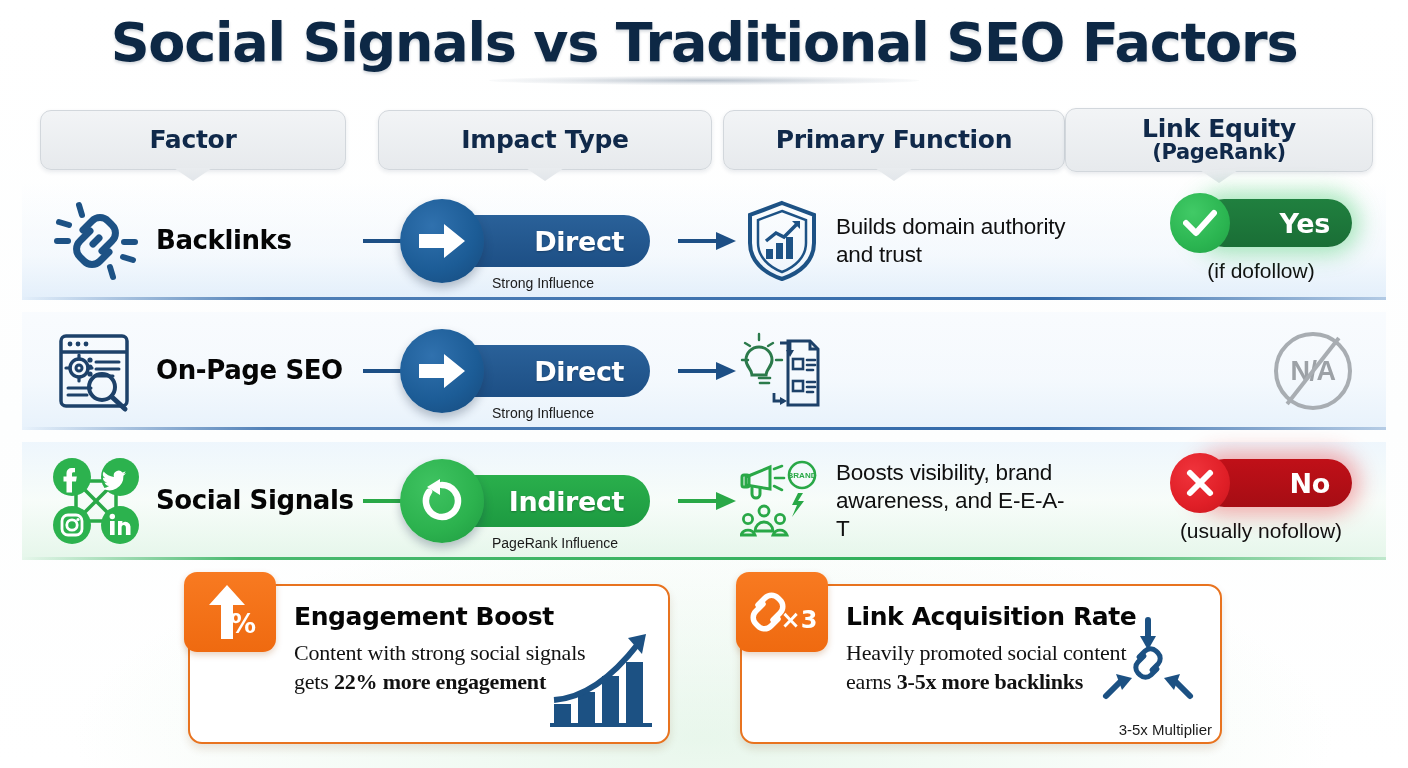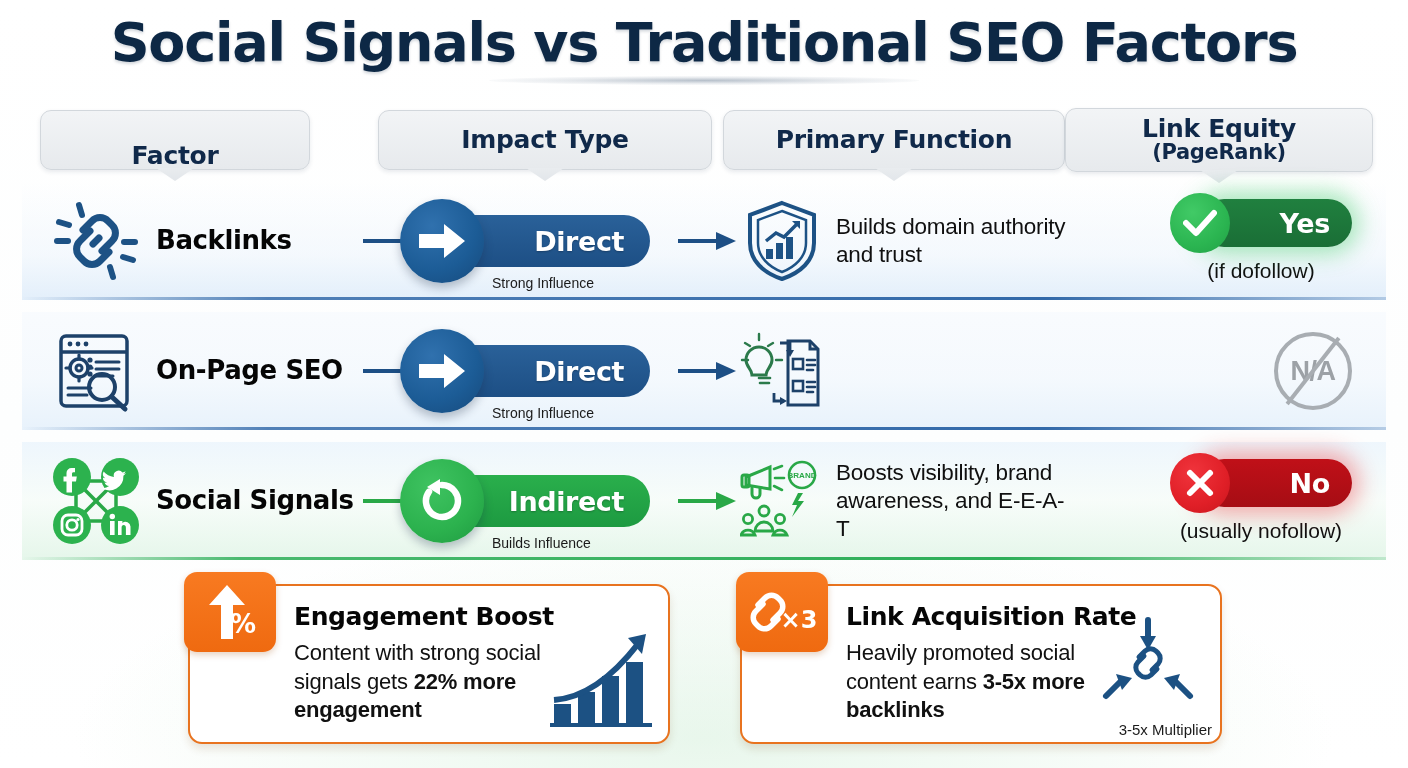--- a/index.html
+++ b/index.html
@@ -83,21 +83,21 @@
     position: absolute;
     left: 50%;
     bottom: -12px;
     margin-left: -19px;
     width: 38px; height: 13px;
     background: linear-gradient(180deg, #e9ecef 0%, #e2e6ea 100%);
     clip-path: polygon(0 0, 100% 0, 50% 100%);
     filter: drop-shadow(0 1px 0 #d2d7dc);
   }
 
-  #hdr-factor   { left: 40px;   width: 270px; align-items: flex-end; }
+  #hdr-factor   { left: 40px;   width: 306px; }
   #hdr-impact   { left: 378px;  width: 334px; }
   #hdr-function { left: 723px;  width: 342px; }
   #hdr-equity   { left: 1065px; width: 308px; top: 108px; height: 64px; }
 
   
   .row {
     position: absolute;
     left: 22px;
     width: 1364px;
     height: 118px;
@@ -284,21 +284,21 @@
   .stat-title {
     font-family: "DejaVu Sans", sans-serif;
     font-size: 25px;
     font-weight: 700;
     color: #060606;
     letter-spacing: -0.4px;
     margin-top: 4px;
   }
   .stat-desc {
     margin-top: 8px;
-    font-family: Liberation Sans, sans-serif;
+    font-family: Liberation Serif, serif;
     font-size: 22px;
     color: #111111;
     line-height: 1.3;
     max-width: 300px;
     letter-spacing: -0.2px;
   }
   .stat-desc b { font-weight: 700; }
   .stat-viz { position: absolute; right: 10px; bottom: 10px; }
   .viz-caption {
     position: absolute;
@@ -570,21 +570,21 @@
       <div class="impact-block">
         <div class="pill pill-green">
           <span class="pill-label">Indirect</span>
           <span class="pill-circle circ-green">
             <svg width="48" height="48" viewBox="0 0 48 48">
               <path d="M24 8 a16 16 0 1 1 -13 6.6" fill="none" stroke="#ffffff" stroke-width="6.5" stroke-linecap="round"></path>
               <polygon points="22,2 22,18 9,10" fill="#ffffff"></polygon>
             </svg>
           </span>
         </div>
-        <div class="pill-sub">Builds Influence</div>
+        <div class="pill-sub">PageRank Influence</div>
       </div>
     </div>
 
     <svg class="conn-arrow" id="arrow-b3" width="58" height="26" viewBox="0 0 58 26">
       <line x1="0" y1="13" x2="40" y2="13" stroke="#29a847" stroke-width="4"></line>
       <polygon points="38,4 58,13 38,22" fill="#29a847"></polygon>
     </svg>
 
     <div class="cell cell-function">
       <div class="fn-icon">

